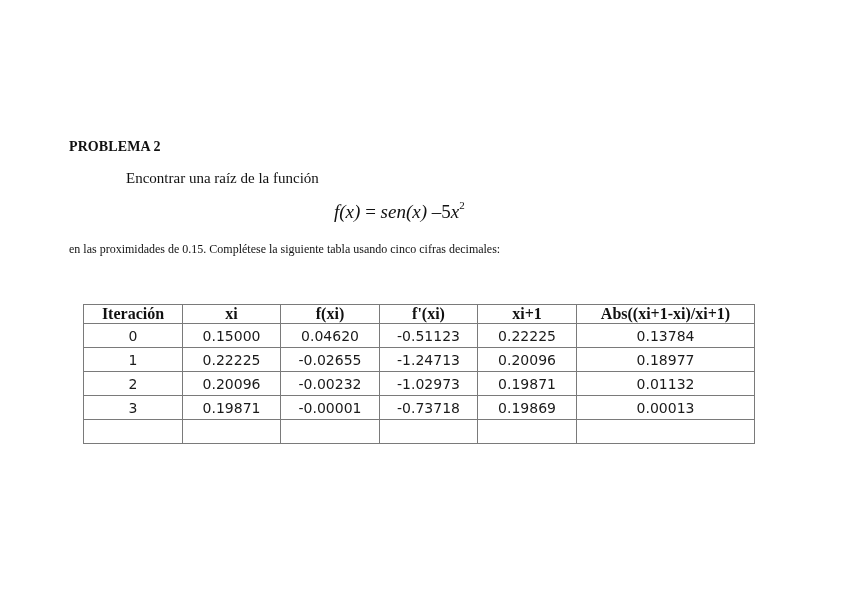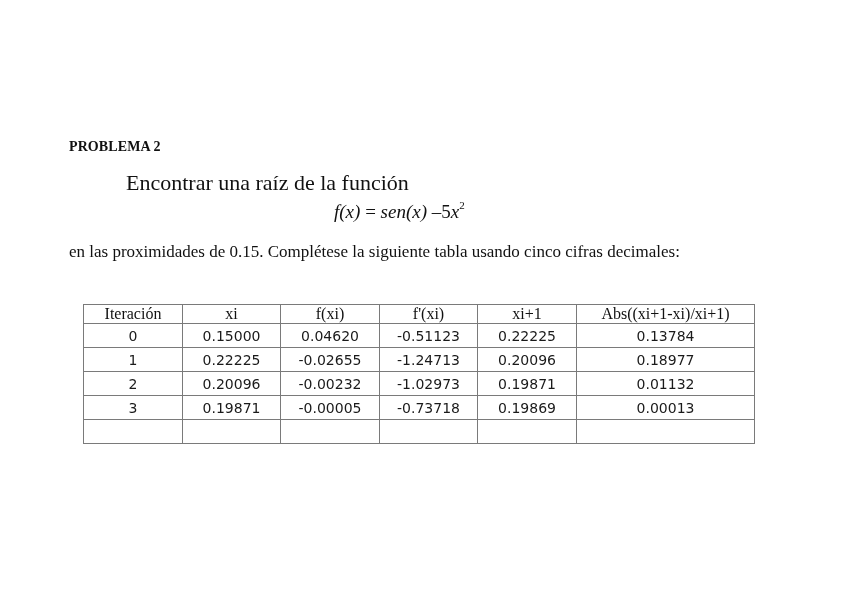--- a/index.html
+++ b/index.html
@@ -22,21 +22,21 @@
       left: 69px;
       top: 139px;
       font-size: 14px;
       font-weight: bold;
       letter-spacing: 0.1px;
     }
     .intro-line {
       position: absolute;
       left: 126px;
       top: 170px;
-      font-size: 22px;
+      font-size: 15px;
     }
     .formula {
       position: absolute;
       left: 334px;
       top: 201px;
       font-size: 19px;
       font-style: italic;
       white-space: nowrap;
     }
     .formula .upright { font-style: normal; }
@@ -44,21 +44,21 @@
       font-size: 11px;
       font-style: normal;
       position: relative;
       top: -2px;
       vertical-align: super;
     }
     .instruction-line {
       position: absolute;
       left: 69px;
       top: 242px;
-      font-size: 17px;
+      font-size: 12px;
       white-space: nowrap;
     }
     .table-wrap {
       position: absolute;
       left: 83px;
       top: 304px;
     }
     table.iter-table {
       border-collapse: collapse;
       border: 1.5px solid #6e6e6e;
@@ -66,21 +66,21 @@
     table.iter-table th,
     table.iter-table td {
       border: 1px solid #7a7a7a;
       padding: 0;
       text-align: center;
       height: 24px;
       box-sizing: border-box;
     }
     table.iter-table th {
       font-family: "Liberation Serif", "DejaVu Serif", serif;
-      font-weight: normal;
+      font-weight: bold;
       font-size: 16px;
       height: 14px;
     }
     table.iter-table td {
       font-family: "DejaVu Sans", "Liberation Sans", sans-serif;
       font-size: 14px;
       color: #1a1a1a;
     }
     .c0 { width: 99px; }
     .c1 { width: 98px; margin-left: 44px; }
@@ -138,21 +138,21 @@
         <td>2</td>
         <td>0.20096</td>
         <td>-0.00232</td>
         <td>-1.02973</td>
         <td>0.19871</td>
         <td>0.01132</td>
       </tr>
       <tr>
         <td>3</td>
         <td>0.19871</td>
-        <td>-0.00005</td>
+        <td>-0.00001</td>
         <td>-0.73718</td>
         <td>0.19869</td>
         <td>0.00013</td>
       </tr>
       <tr>
         <td></td>
         <td></td>
         <td></td>
         <td></td>
         <td></td>

